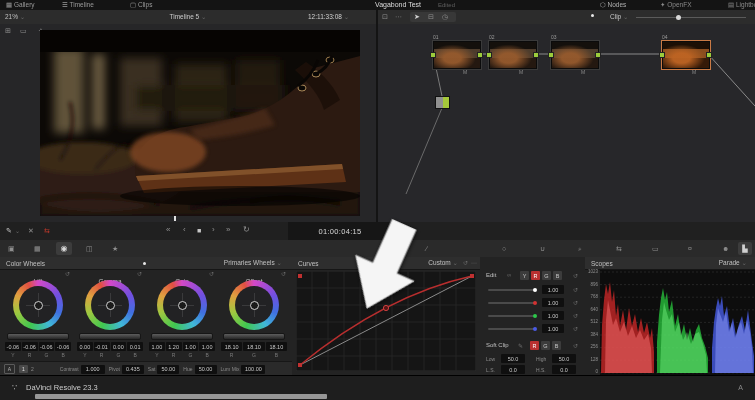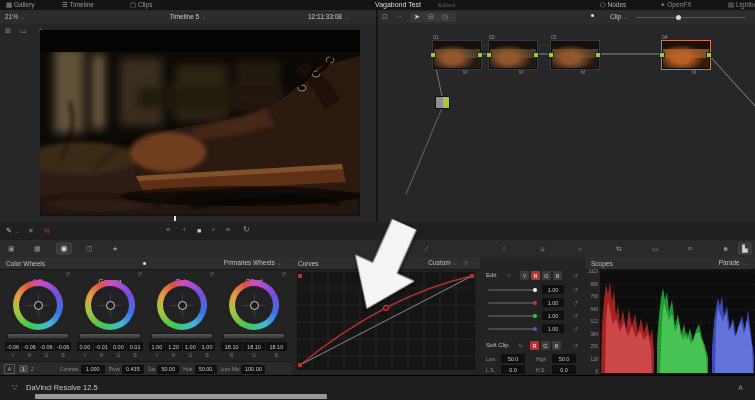--- a/index.html
+++ b/index.html
@@ -200,20 +200,23 @@
     <span class="abs ic" style="left:28px;top:5px;">✕</span>
     <span class="abs" style="left:44px;top:5px;font-size:7px;color:#c0392b;">⇆</span>
 
     <span class="abs ic" style="left:166px;top:4px;font-size:8px;">«</span>
     <span class="abs ic" style="left:183px;top:4px;font-size:8px;">‹</span>
     <span class="abs ic" style="left:197px;top:5px;font-size:7px;color:#c8c8c8;">■</span>
     <span class="abs ic" style="left:212px;top:4px;font-size:8px;">›</span>
     <span class="abs ic" style="left:226px;top:4px;font-size:8px;">»</span>
     <span class="abs ic" style="left:243px;top:4px;font-size:8px;">↻</span>
 
+    <span class="abs" style="left:288px;top:0;width:104px;height:18px;background:#161616;display:flex;align-items:center;justify-content:center;">
+      <span style="font-size:7.5px;color:#d6d6d6;letter-spacing:0.3px;">01:00:04:15</span>
+    </span>
   </div>
 
   <div class="abs" style="left:0;top:240px;width:755px;height:17px;background:#2a2a2a;border-bottom:1px solid #161616;">
     <span class="abs ic" style="left:8px;top:5px;">▣</span>
     <span class="abs ic" style="left:34px;top:5px;">▦</span>
     <span class="abs" style="left:56px;top:2px;width:16px;height:13px;background:#3c3c3c;border-radius:2px;display:flex;align-items:center;justify-content:center;">
       <span style="font-size:8px;color:#d8d8d8;">◉</span>
     </span>
     <span class="abs ic" style="left:86px;top:5px;">◫</span>
     <span class="abs ic" style="left:112px;top:5px;">★</span>
@@ -472,21 +475,21 @@
       <path d="M5,103 L6,50 L8,30 L10,40 L13,55 L16,48 L20,62 L24,52 L28,66 L32,56 L36,68 L40,60 L44,70 L48,64 L51,78 L52,103 Z" fill="rgba(255,120,120,0.45)"></path>
       <path d="M57,103 L57,72 L59,45 L61,28 L63,18 L65,30 L67,22 L69,42 L72,30 L75,56 L78,44 L81,66 L84,54 L87,70 L90,58 L93,72 L96,60 L99,54 L102,68 L105,76 L108,88 L108,103 Z" fill="rgba(40,195,60,0.78)"></path>
       <path d="M60,103 L62,50 L64,32 L66,40 L69,50 L72,44 L75,62 L79,52 L83,70 L87,62 L91,74 L95,64 L99,62 L103,74 L106,85 L107,103 Z" fill="rgba(130,255,140,0.4)"></path>
       <path d="M112,103 L112,78 L114,52 L116,38 L118,28 L120,36 L122,26 L124,46 L127,36 L130,60 L133,48 L136,66 L139,54 L142,46 L145,60 L148,40 L150,56 L152,72 L154,86 L154,103 Z" fill="rgba(70,90,225,0.82)"></path>
       <path d="M115,103 L116,55 L118,38 L120,44 L123,52 L126,42 L129,62 L132,52 L135,68 L138,58 L141,52 L144,64 L147,50 L150,62 L152,78 L153,103 Z" fill="rgba(150,165,255,0.45)"></path>
     </svg>
   </div>
 
   <div class="abs" style="left:0;top:375px;width:755px;height:25px;background:#1e1e1e;border-top:1px solid #000;">
     <span class="abs" style="left:12px;top:7px;font-size:8px;color:#d0d0d0;">∵</span>
-    <span class="abs" style="left:26px;top:7px;font-size:7.5px;color:#cccccc;">DaVinci Resolve 12.5</span>
+    <span class="abs" style="left:26px;top:7px;font-size:7.5px;color:#cccccc;">DaVinci Resolve 23.3</span>
 
     <span class="abs" style="right:12px;top:8px;font-size:7px;color:#8a8a8a;">A</span>
   </div>
 
   <div class="abs" style="left:35px;top:394px;width:292px;height:5px;background:#979797;border-radius:1px;"></div>
 
   <svg class="abs" style="left:334px;top:220px;transform:rotate(24deg);transform-origin:center;filter:drop-shadow(1px 1px 2px rgba(0,0,0,0.6));" width="100" height="100" viewBox="0 0 100 100">
     <polygon points="37,0 63,0 63,48 82,48 50,92 18,48 37,48" fill="#f5f5f5" stroke="#bdbdbd" stroke-width="1"></polygon>
   </svg>
 

